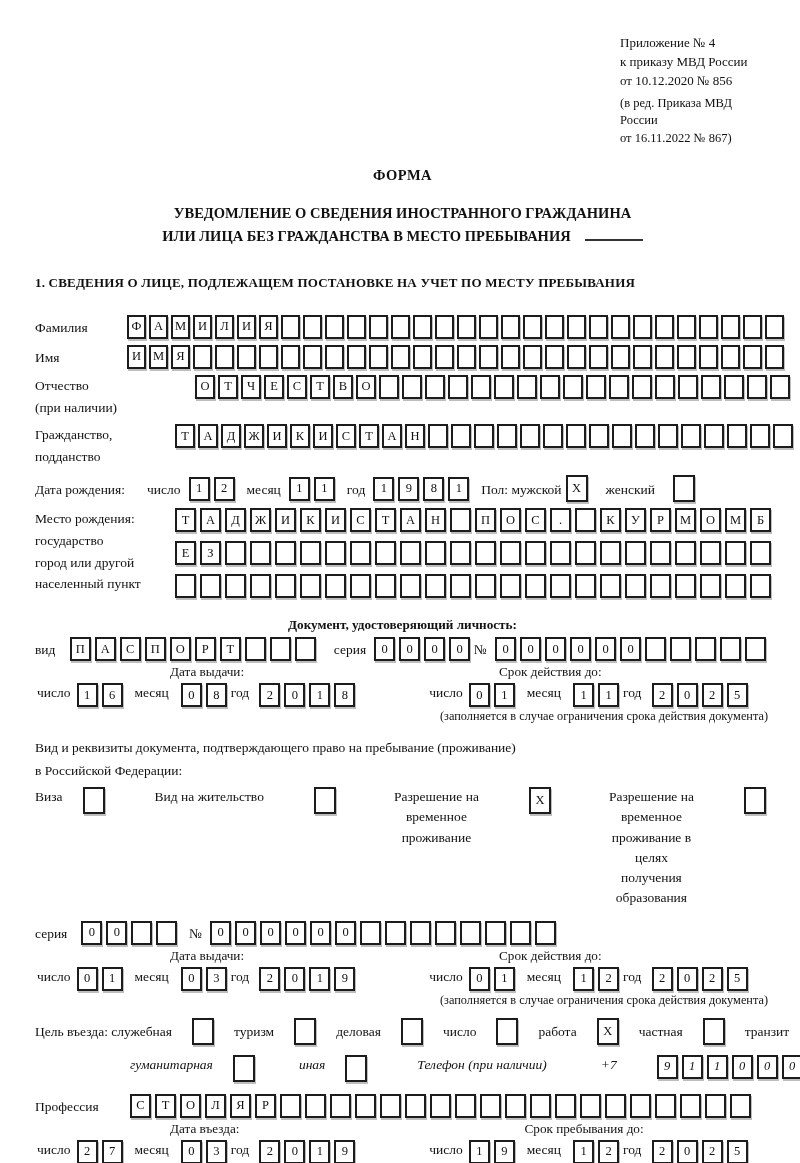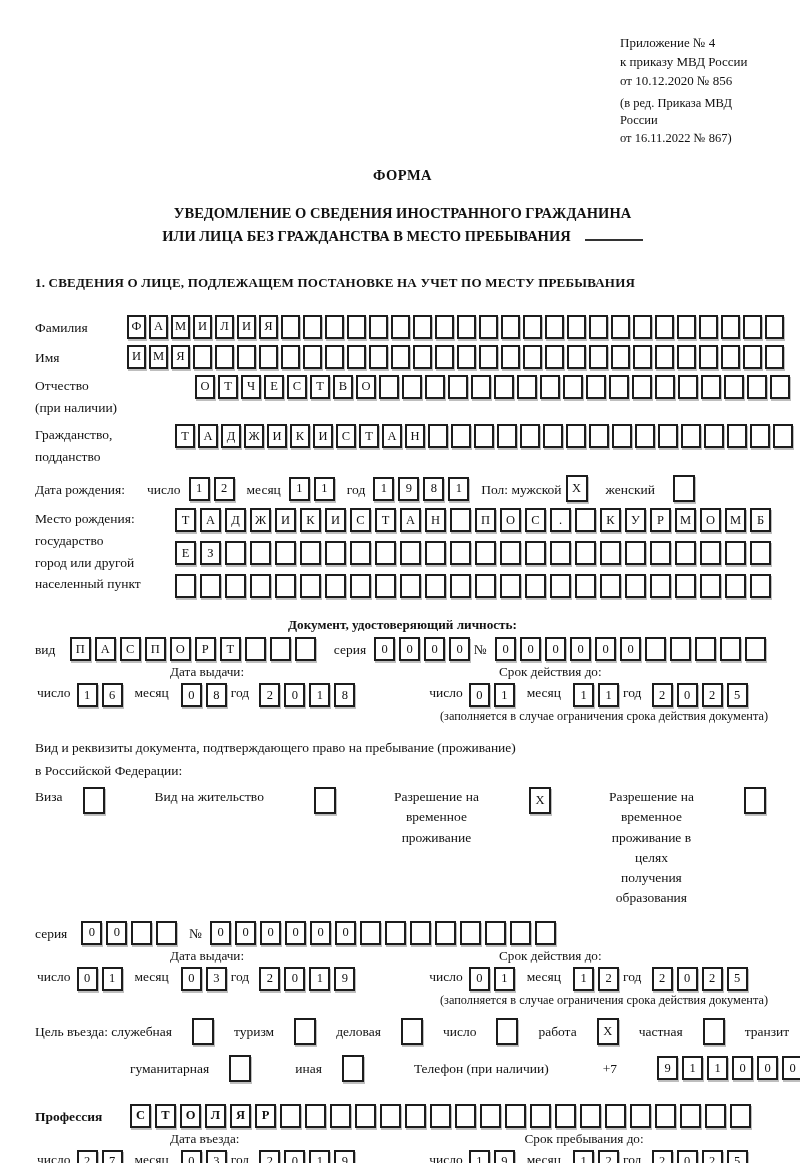--- a/index.html
+++ b/index.html
@@ -547,21 +547,21 @@
     <span class="lbl">число</span>
     <span class="cell c-k"></span>
     <span class="lbl">работа</span>
     <span class="cell c-k">X</span>
     <span class="lbl">частная</span>
     <span class="cell c-k"></span>
     <span class="lbl">транзит</span>
     <span class="cell c-k"></span>
   </div>
 
-  <div class="ck-row" style="margin-top:10px;align-items:center;padding-left:95px;">
+  <div class="ck-row" style="margin-top:10px;align-items:flex-start;padding-left:95px;font-style:italic;">
     <span class="lbl">гуманитарная</span>
     <span class="cell c-k"></span>
     <span class="gap8"></span>
     <span class="lbl">иная</span>
     <span class="cell c-k"></span>
     <span class="gap14"></span>
     <span class="lbl">Телефон (при наличии)</span>
     <span class="gap22"></span>
     <span class="lbl">+7</span>
     <span class="gap8"></span>
@@ -572,21 +572,21 @@
         <span class="cell c-m">0</span>
         <span class="cell c-m">0</span>
         <span class="cell c-m">0</span>
         <span class="cell c-m">0</span>
         <span class="cell c-m">0</span>
         <span class="cell c-m">0</span>
         <span class="cell c-m"></span>
       </span>
   </div>
 
-  <div class="frow" style="margin-top:22px;font-weight:bold;">
+  <div class="frow" style="margin-top:12px;">
     <span class="lblcol lw95 lbl">Профессия</span>
     <span class="boxes">
         <span class="cell c-m">С</span>
         <span class="cell c-m">Т</span>
         <span class="cell c-m">О</span>
         <span class="cell c-m">Л</span>
         <span class="cell c-m">Я</span>
         <span class="cell c-m">Р</span>
         <span class="cell c-m"></span>
         <span class="cell c-m"></span>

